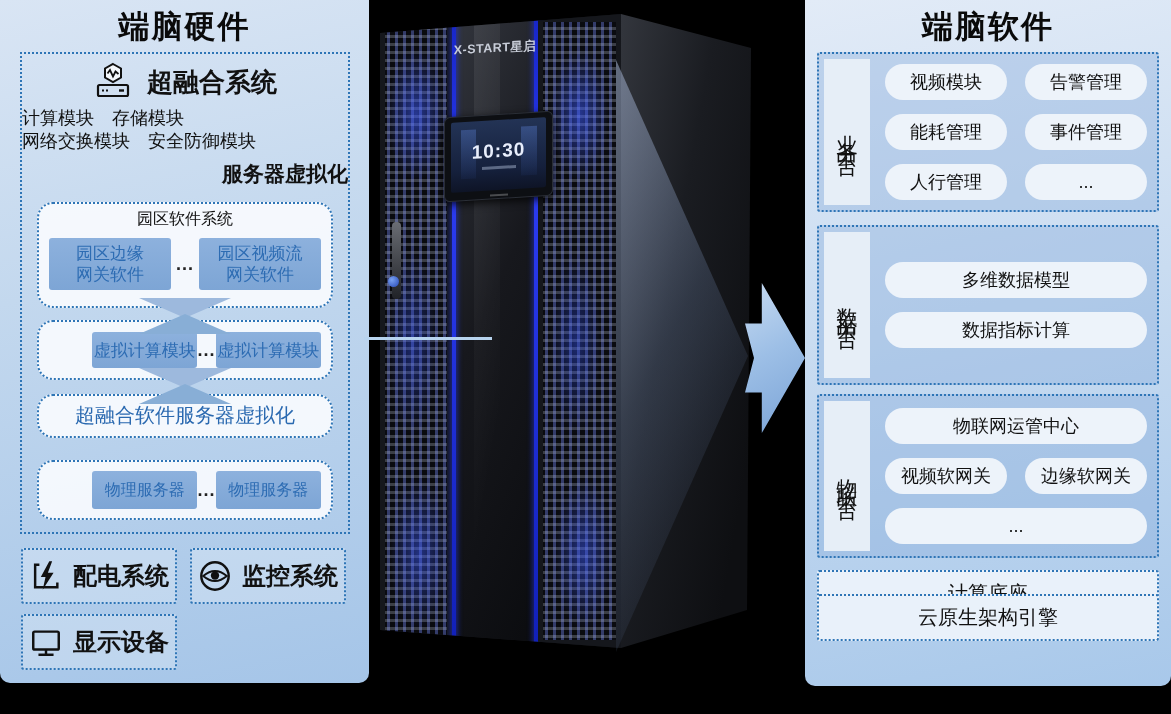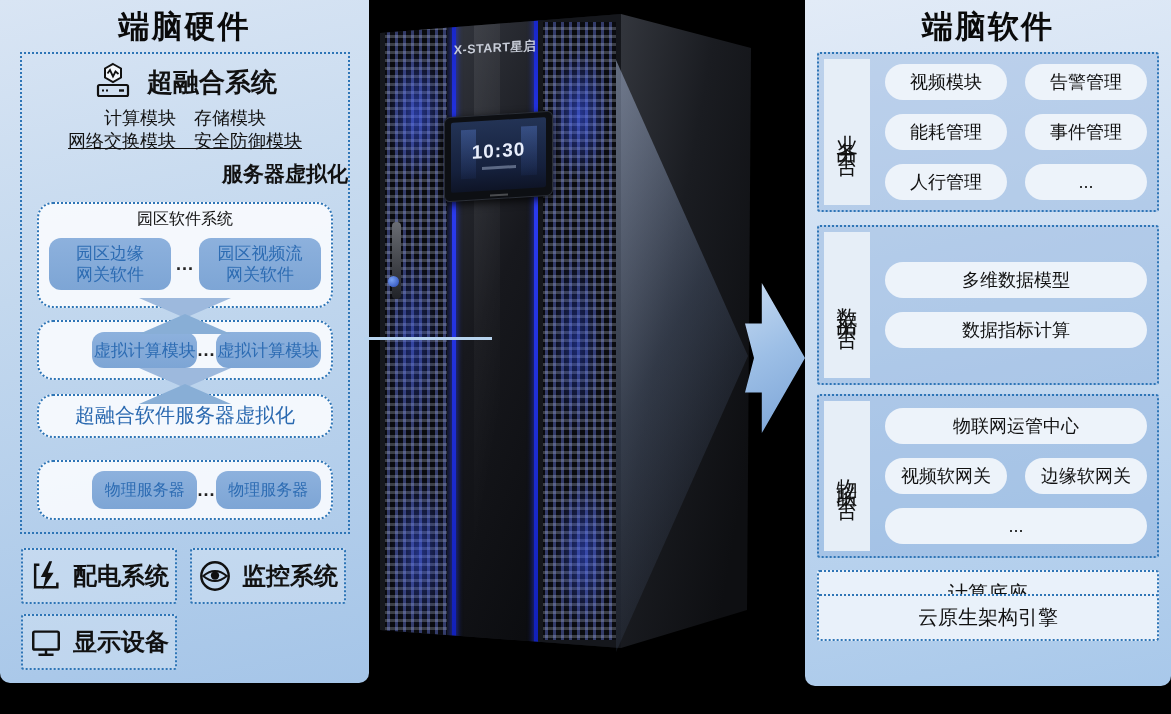--- a/index.html
+++ b/index.html
@@ -14,39 +14,39 @@
     background:linear-gradient(168deg,#e2ebf7 0%,#c9dcf1 45%,#a8c8ea 100%);}
   .panel-title{position:absolute;top:6px;left:0;width:100%;text-align:center;
     font-size:31px;font-weight:bold;letter-spacing:2px;color:#0a0a0a;}
 
   
   .hw-outer{position:absolute;left:20px;top:52px;width:326px;height:478px;
     border:2px dotted #2e75b6;}
   .hci-head{position:absolute;top:8px;left:0;width:100%;display:flex;align-items:center;
     justify-content:center;gap:14px;}
   .hci-head .txt{font-size:26px;font-weight:bold;}
-  .hci-line{position:absolute;left:0;width:100%;text-align:center;font-size:18px;}
+  .hci-line{position:absolute;left:0;width:100%;text-align:left;font-size:18px;}
   .hci-line.l1{top:52px;}
-  .hci-line.l2{top:75px;text-decoration:underline;}
+  .hci-line.l2{top:75px;}
   .virt-head{position:absolute;top:106px;left:0;width:100%;text-align:right;
     font-size:21px;font-weight:bold;}
   .sub-box{position:absolute;left:15px;right:15px;border:2px dotted #2e75b6;
     border-radius:16px;background:rgba(248,251,254,0.92);}
   .sub-box.campus{top:148px;height:102px;}
   .sub-box.vcm{top:266px;height:56px;}
   .sub-box.hciv{top:340px;height:40px;text-align:center;font-size:20px;color:#2a69b0;
     line-height:38px;}
   .sub-box.phys{top:406px;height:56px;}
   .sub-title{position:absolute;top:5px;left:0;width:100%;text-align:center;font-size:16px;}
   .mod-row{position:absolute;left:10px;right:10px;display:flex;align-items:center;
     justify-content:space-between;}
   .campus .mod-row{top:34px;}
   .vcm .mod-row,.phys .mod-row{top:0;bottom:0;margin-left:43px;}
   .blue-box{width:122px;background:linear-gradient(180deg,#8db1dd,#7da5d5);
-    color:#2d6cb3;text-align:center;border-radius:12px;display:flex;flex-direction:column;
+    color:#2d6cb3;text-align:center;border-radius:3px;display:flex;flex-direction:column;
     justify-content:center;}
   .campus .blue-box{height:52px;font-size:17px;line-height:1.25;}
   .vcm .blue-box{height:36px;font-size:17px;}
   .phys .blue-box{height:38px;font-size:16px;}
   .dots{font-size:18px;font-weight:bold;color:#222;letter-spacing:1px;}
   .bowtie{position:absolute;left:50%;transform:translateX(-50%);width:92px;height:36px;z-index:3;}
   .bowtie .t{position:absolute;top:0;left:0;width:100%;height:20px;background:#9db9dd;
     clip-path:polygon(0 0,100% 0,50% 100%);}
   .bowtie .b{position:absolute;bottom:0;left:0;width:100%;height:20px;background:#88aed6;
     clip-path:polygon(50% 0,100% 100%,0 100%);}

